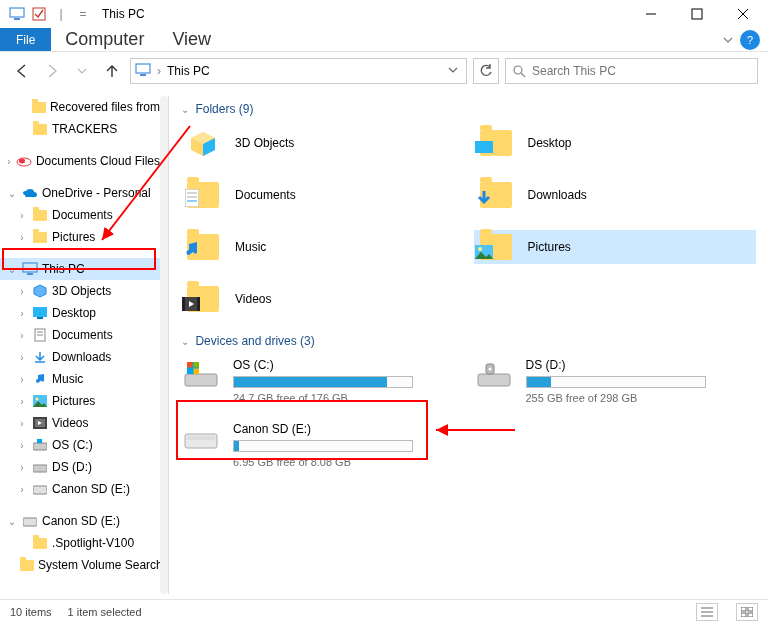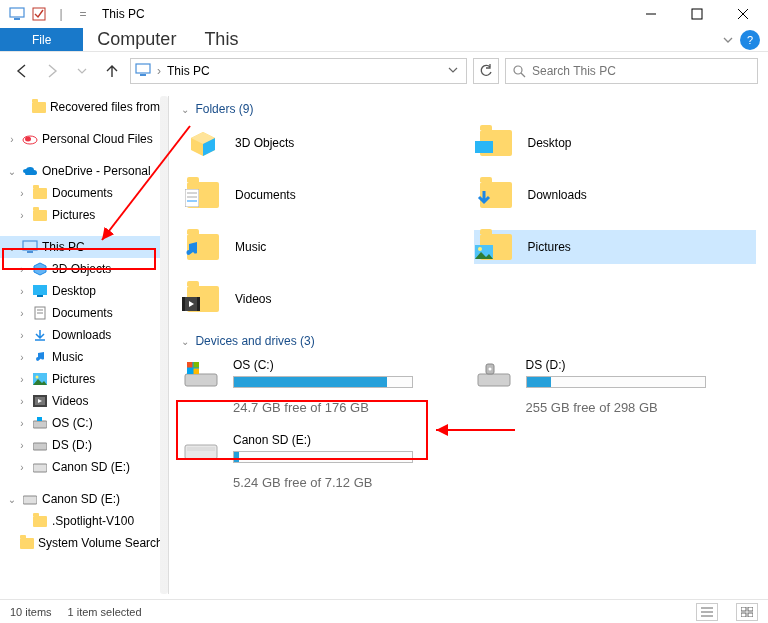--- a/index.html
+++ b/index.html
@@ -9,21 +9,21 @@
 .titlebar { height: 28px; display: flex; align-items: center; padding: 0 2px; }
 .titlebar .qat { display: flex; align-items: center; gap: 4px; padding-left: 6px; }
 .titlebar .qat .q { width: 18px; height: 18px; display: flex; align-items: center; justify-content: center; }
 .titlebar .title { margin-left: 10px; font-size: 12px; }
 .titlebar .spacer { flex: 1; }
 .titlebar .winbtns { display: flex; }
 .titlebar .winbtns .wb { width: 46px; height: 28px; display: flex; align-items: center; justify-content: center; font-size: 14px; }
 
 
 .ribbon { height: 24px; display: flex; align-items: stretch; border-bottom: 1px solid #e5e5e5; }
-.ribbon .filetab { background: #1979ca; color: #fff; padding: 4px 32px; font-size: 12px; display: flex; align-items: center; }
+.ribbon .filetab { background: #1979ca; color: #fff; padding: 4px 16px; font-size: 12px; display: flex; align-items: center; }
 .ribbon .tab { padding: 4px 14px; font-size: 18px; display: flex; align-items: center; color: #333; }
 .ribbon .spacer { flex: 1; }
 .ribbon .chev { width: 24px; display: flex; align-items: center; justify-content: center; color: #888; }
 .ribbon .help { width: 20px; height: 20px; border-radius: 50%; background: #1e88e5; color: #fff; display: flex; align-items: center; justify-content: center; font-size: 11px; margin: 2px 8px 0 0; }
 
 
 .navbar { height: 38px; display: flex; align-items: center; padding: 4px 10px; gap: 6px; }
 .navbar .navbtn { width: 24px; height: 24px; display: flex; align-items: center; justify-content: center; color: #555; }
 .navbar .navbtn.disabled { color: #bbb; }
 .navbar .address { flex: 1; display: flex; align-items: center; border: 1px solid #ccc; height: 26px; padding: 0 4px; gap: 6px; }
@@ -67,21 +67,21 @@
 .item .iicon { width: 40px; height: 34px; display: flex; align-items: center; justify-content: center; }
 .item .ilabel { font-size: 12px; }
 
 
 .drive { display: flex; gap: 12px; align-items: flex-start; width: 250px; }
 .drive .dicon { width: 40px; height: 34px; display: flex; align-items: center; justify-content: center; }
 .drive .dinfo { flex: 1; }
 .drive .dname { font-size: 12px; margin-bottom: 4px; }
 .drive .dbar { width: 180px; height: 12px; border: 1px solid #bbb; background: #fcfcfc; position: relative; }
 .drive .dbar .fill { height: 100%; background: #26a0da; }
-.drive .dfree { font-size: 13px; color: #6b6b6b; margin-top: 12px; }
+.drive .dfree { font-size: 11px; color: #6b6b6b; margin-top: 4px; }
 
 
 .statusbar { position: absolute; bottom: 0; left: 0; right: 0; height: 24px; border-top: 1px solid #e5e5e5; display: flex; align-items: center; padding: 0 10px; font-size: 11px; color: #444; gap: 16px; }
 .statusbar .spacer { flex: 1; }
 .statusbar .viewbtn { width: 22px; height: 18px; border: 1px solid #ccc; margin-left: 2px; display: flex; align-items: center; justify-content: center; font-size: 10px; color: #666; }
 
 
 .annot-box { position: absolute; border: 2px solid red; pointer-events: none; }
 .annot-arrow { position: absolute; pointer-events: none; }
 .gray { color: #888; }
@@ -124,21 +124,21 @@
           <line x1="1" y1="1" x2="11" y2="11" stroke="#000"></line>
           <line x1="11" y1="1" x2="1" y2="11" stroke="#000"></line>
         </svg>
     </div>
   </div>
 </div>
 
 <div class="ribbon">
   <div class="filetab">File</div>
   <div class="tab">Computer</div>
-  <div class="tab">This</div>
+  <div class="tab">View</div>
   <div class="spacer"></div>
   <div class="chev">
     <svg width="12" height="12">
         <path d="M2 4 L6 8 L10 4" fill="none" stroke="#888" stroke-width="1.3"></path>
       </svg>
   </div>
   <div class="help">?</div>
 </div>
 
 <div class="navbar">
@@ -195,30 +195,37 @@
 <div class="body">
 
   <div class="tree">
     <div class="tree-item indent1">
         <span class="chev"></span>
         <span class="ticon">
           <span class="folder-ico"></span>
         </span>
         <span class="tlabel">Recovered files from</span>
       </div>
+    <div class="tree-item indent1">
+        <span class="chev"></span>
+        <span class="ticon">
+          <span class="folder-ico"></span>
+        </span>
+        <span class="tlabel">TRACKERS</span>
+      </div>
     <div class="tree-gap"></div>
     <div class="tree-item">
         <span class="chev">›</span>
         <span class="ticon">
           <svg width="16" height="12">
             <ellipse cx="8" cy="7" rx="7" ry="4" fill="#fff" stroke="#e34"></ellipse>
             <ellipse cx="6" cy="6" rx="3" ry="2.5" fill="#e34"></ellipse>
           </svg>
         </span>
-        <span class="tlabel">Personal Cloud Files</span>
+        <span class="tlabel">Documents Cloud Files</span>
       </div>
     <div class="tree-gap"></div>
     <div class="tree-item">
         <span class="chev">⌄</span>
         <span class="ticon">
           <svg width="16" height="12">
             <path d="M3 8 Q1 8 1 6 Q1 4 4 4 Q5 2 8 2 Q12 2 12 5 Q15 5 15 8 Q15 10 12 10 L4 10 Q3 10 3 8" fill="#0a84d8"></path>
           </svg>
         </span>
         <span class="tlabel">OneDrive - Personal</span>
@@ -500,21 +507,21 @@
             <svg width="36" height="30">
               <rect x="2" y="10" width="32" height="14" rx="2" fill="#e8e8e8" stroke="#aaa"></rect>
               <rect x="4" y="12" width="28" height="4" fill="#ddd"></rect>
             </svg>
           </span>
         <div class="dinfo">
           <div class="dname">Canon SD (E:)</div>
           <div class="dbar">
               <div class="fill" style="width:3%"></div>
             </div>
-          <div class="dfree">5.24 GB free of 7.12 GB</div>
+          <div class="dfree">6.95 GB free of 8.08 GB</div>
         </div>
       </div>
     </div>
   </div>
 </div>
 
 <div class="statusbar">
   <span>10 items</span>
   <span>1 item selected</span>
   <div class="spacer"></div>

